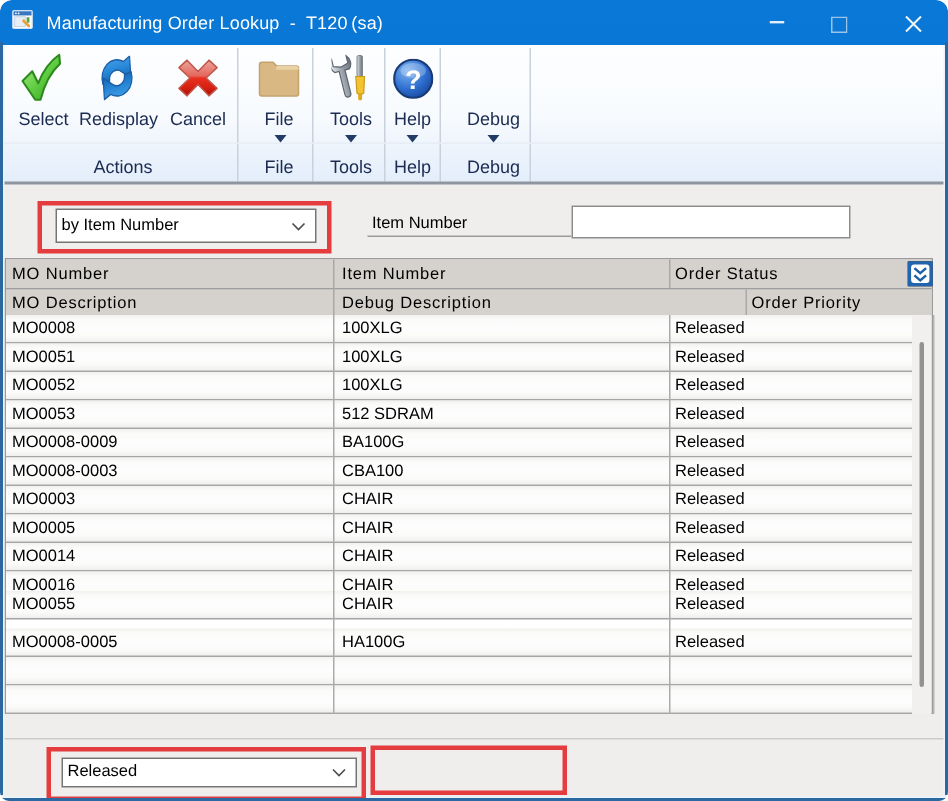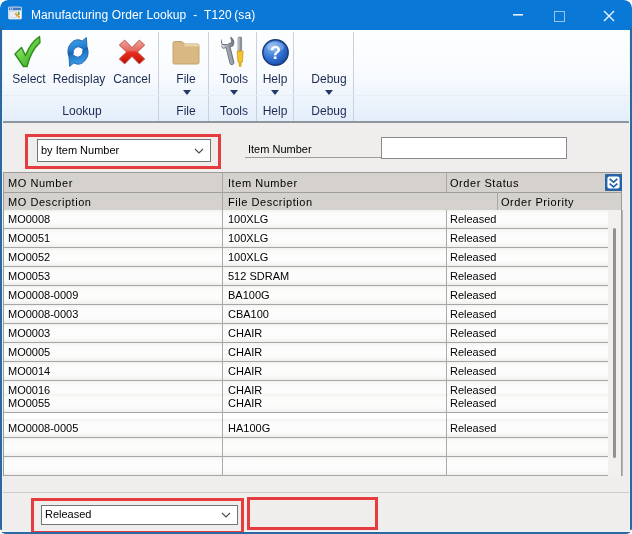--- a/index.html
+++ b/index.html
@@ -115,21 +115,21 @@
         <stop offset="0" stop-color="#eca49e"></stop>
             <stop offset="0.44" stop-color="#e4685c"></stop>
             <stop offset="0.5" stop-color="#e93021"></stop>
             <stop offset="0.78" stop-color="#d61f10"></stop>
             <stop offset="1" stop-color="#a81005"></stop>
           </linearGradient>
         </defs>
       <path d="M3.3 8.1 L8.7 3.1 L16 10.6 L23.3 3.1 L28.7 8.1 L21.4 15 L28.7 21.9 L23.3 26.9 L16 19.4 L8.7 26.9 L3.3 21.9 L10.6 15 Z" fill="url(#rd)" stroke="#c2574b" stroke-width="1" stroke-linejoin="round"></path>
     </svg>
     <div class="tlabel" style="left:104px;width:52px">Cancel</div>
-    <div class="glabel" style="left:30px;width:100px">Lookup</div>
+    <div class="glabel" style="left:30px;width:100px">Actions</div>
 
     <svg class="abs" style="left:170px;top:9px" width="28" height="27" viewBox="0 0 28 26">
       <path d="M1 3.5 Q1 2 2.5 2 L10 2 L12.5 4.5 L25.5 4.5 Q27 4.5 27 6 L27 23 Q27 24.5 25.5 24.5 L2.5 24.5 Q1 24.5 1 23 Z" fill="#d9b884" stroke="#c2a26d" stroke-width="1"></path>
       <path d="M12.5 4.5 L25.5 4.5 Q27 4.5 27 6 L27 7 L12 7 Z" fill="#e9d2a5"></path>
     </svg>
     <div class="tlabel" style="left:158px;width:52px">File</div>
     <div class="darr" style="left:181px"></div>
     <div class="glabel" style="left:158px;width:52px">File</div>
 
     <svg class="abs" style="left:219px;top:6px" width="26" height="32" viewBox="0 0 26 32">
@@ -185,21 +185,21 @@
 
   <div id="table">
     <div class="hrow" style="top:0;height:19px"></div>
     <div class="hrow" style="top:20px;height:17px"></div>
     <div class="hline" style="left:0;top:19px;width:617px;background:#9e9e9e"></div>
     <div class="hline" style="left:0;top:37px;width:617px;background:#9e9e9e"></div>
     <div class="htext" style="left:4px;top:4px">MO Number</div>
     <div class="htext" style="left:224px;top:4px">Item Number</div>
     <div class="htext" style="left:446px;top:4px">Order Status</div>
     <div class="htext" style="left:4px;top:23px">MO Description</div>
-    <div class="htext" style="left:224px;top:23px">File Description</div>
+    <div class="htext" style="left:224px;top:23px">Debug Description</div>
     <div class="htext" style="left:497px;top:23px">Order Priority</div>
     <div class="vline" style="left:218px;top:0;height:37px"></div>
     <div class="vline" style="left:442px;top:0;height:19px"></div>
     <div class="vline" style="left:493px;top:20px;height:17px"></div>
 
     <svg class="abs" style="left:601px;top:1px" width="17" height="17" viewBox="0 0 17 17">
       <rect x="0" y="0" width="17" height="17" rx="1" fill="#2264ae" stroke="#4a5a6e" stroke-width="0.6"></rect>
       <rect x="2.4" y="2.4" width="12.2" height="12.2" rx="2" fill="#fff"></rect>
       <path d="M4.6 4.8 L8.5 8.1 L12.4 4.8" fill="none" stroke="#1d5fa8" stroke-width="1.6"></path>
       <path d="M4.6 9.6 L8.5 12.9 L12.4 9.6" fill="none" stroke="#1d5fa8" stroke-width="1.6"></path>

